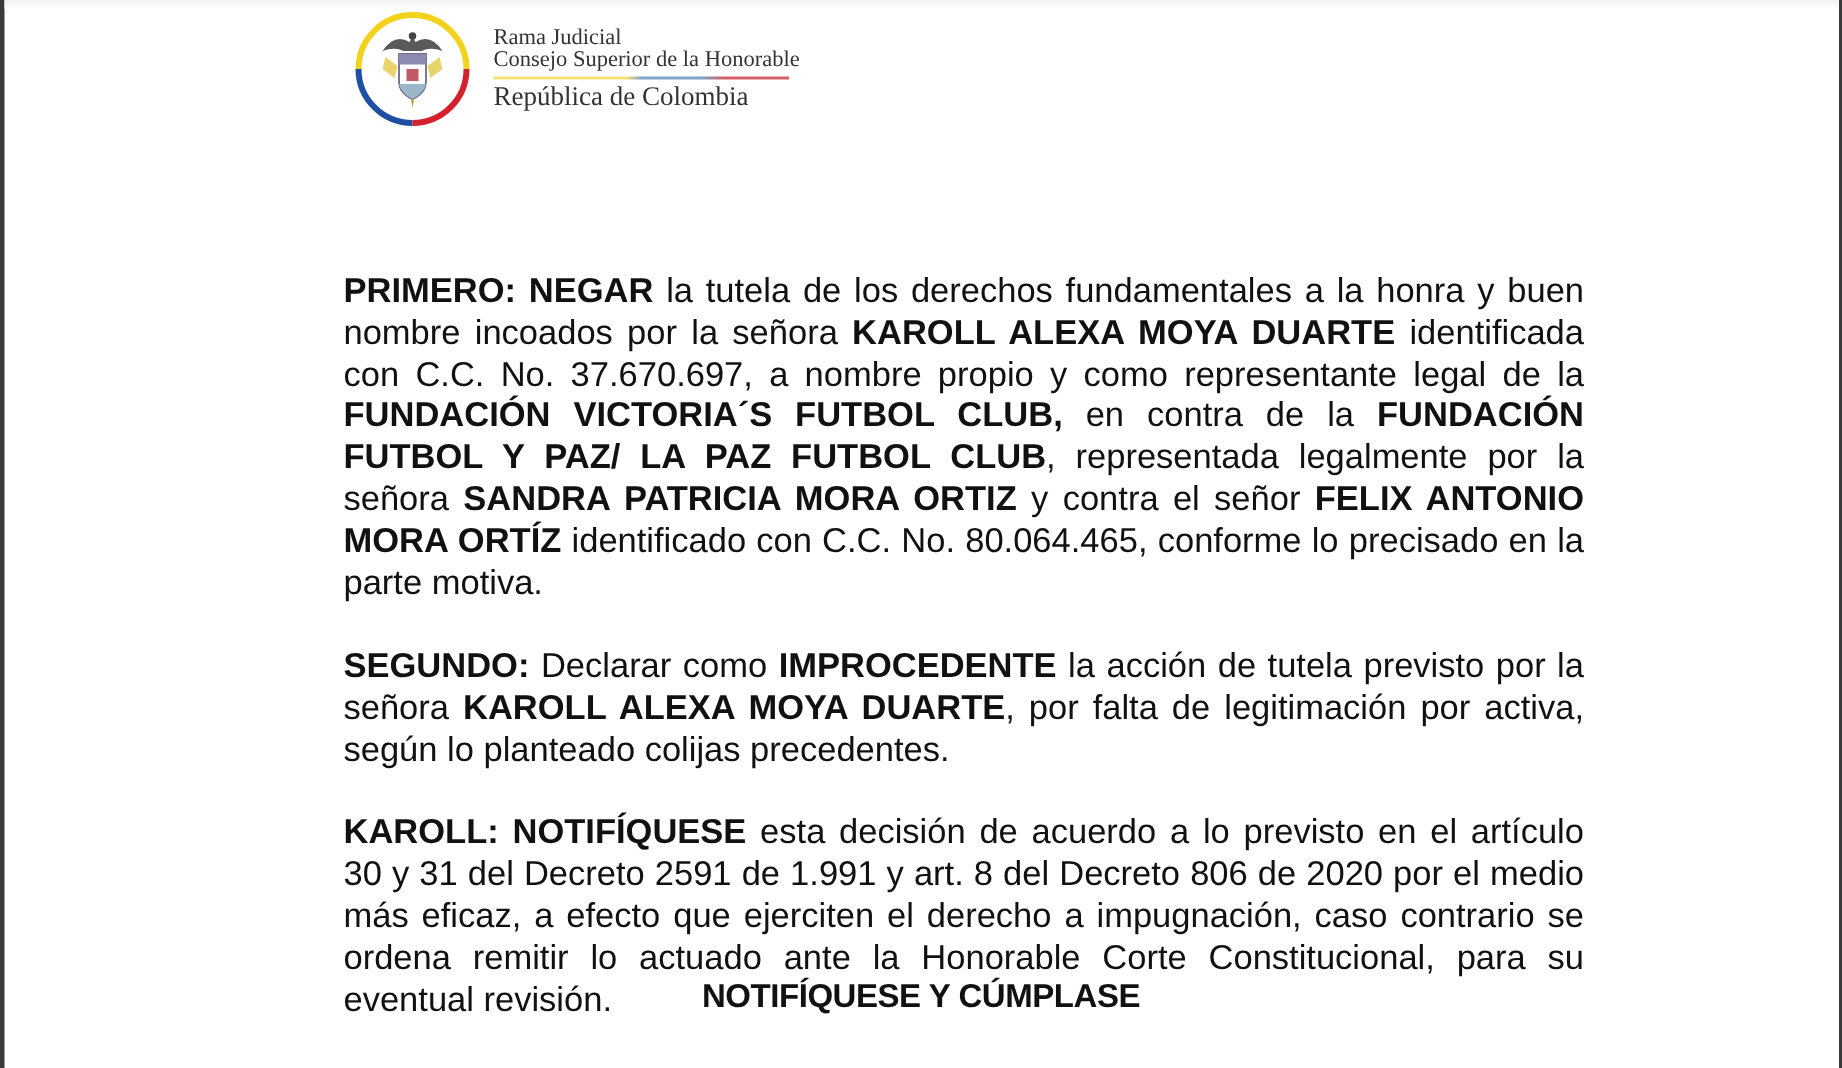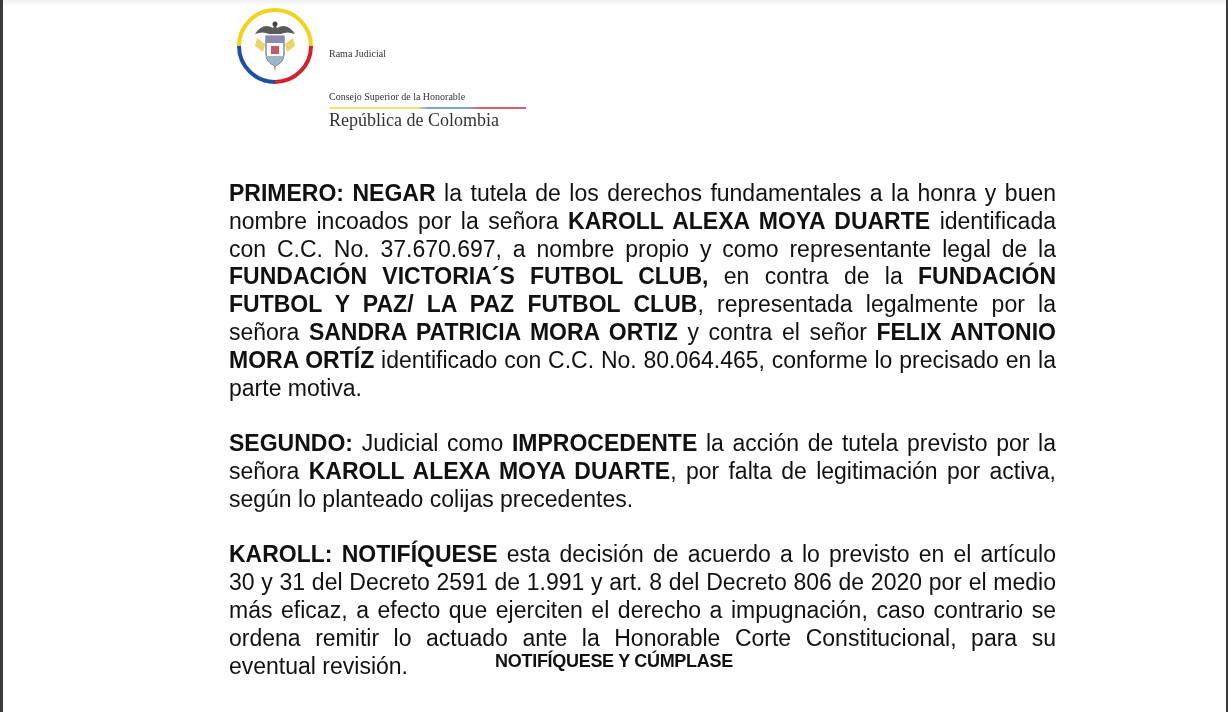--- a/index.html
+++ b/index.html
@@ -10,29 +10,29 @@
     font-family: "Liberation Sans", sans-serif;
     color: #111111;
   }
   .border-left { position: absolute; left: 0; top: 0; width: 3px; height: 712px; background: #3a3a3a; }
   .border-right { position: absolute; left: 1226px; top: 0; width: 2px; height: 712px; background: #3a3a3a; }
   .top-shade { position: absolute; left: 3px; top: 0; width: 1223px; height: 6px; background: linear-gradient(#f1f1f1, #ffffff); }
 
   .header { position: absolute; left: 233px; top: 4px; width: 300px; height: 84px; }
   .seal { position: absolute; left: 0; top: 0; width: 84px; height: 84px; }
   .org-text { position: absolute; left: 96px; top: 14px; font-family: "Liberation Serif", serif; color: #333; }
-  .org-line { font-size: 10px; line-height: 15px; white-space: nowrap; margin-top: 28px; }
+  .org-line { font-size: 15px; line-height: 15px; white-space: nowrap; }
   .org-stripe { width: 197px; height: 2px; margin: 3px 0 4px 0;
     background: linear-gradient(to right, #f3e27a 0%, #f3e27a 45%, #7fa6c9 50%, #7fa6c9 70%, #d6606a 78%, #d6606a 100%); }
   .org-country { font-size: 18px; line-height: 15px; }
 
   .content { position: absolute; left: 229px; top: 180px; width: 827px; }
   .para { font-size: 23px; line-height: 27.8px; text-align: justify; margin: 0 0 27.8px 0; }
   .para b { font-weight: bold; }
-  .closing { position: absolute; left: 0; width: 1228px; top: 651px; text-align: center; font-size: 18px; font-weight: bold; letter-spacing: -0.3px; }
+  .closing { position: absolute; left: 0; width: 1228px; top: 651px; text-align: center; font-size: 22px; font-weight: bold; letter-spacing: -0.3px; }
 </style>
 </head>
 <body>
 
 <div class="border-left"></div>
 <div class="border-right"></div>
 <div class="top-shade"></div>
 
 <div class="header">
   <svg class="seal" viewBox="0 0 84 84">
@@ -56,17 +56,17 @@
   <div class="org-text">
     <div class="org-line">Rama Judicial</div>
     <div class="org-line">Consejo Superior de la Honorable</div>
     <div class="org-stripe"></div>
     <div class="org-country">República de Colombia</div>
   </div>
 </div>
 
 <div class="content">
   <p class="para"><b>PRIMERO: NEGAR</b><span> la tutela de los derechos fundamentales a la honra y buen nombre incoados por la señora </span><b>KAROLL ALEXA MOYA DUARTE</b><span> identificada con C.C. No. 37.670.697, a nombre propio y como representante legal de la </span><b>FUNDACIÓN VICTORIA´S FUTBOL CLUB,</b><span> en contra de la </span><b>FUNDACIÓN FUTBOL Y PAZ/ LA PAZ FUTBOL CLUB</b><span>, representada legalmente por la señora </span><b>SANDRA PATRICIA MORA ORTIZ</b><span> y contra el señor </span><b>FELIX ANTONIO MORA ORTÍZ</b><span> identificado con C.C. No. 80.064.465, conforme lo precisado en la parte motiva.</span></p>
-  <p class="para"><b>SEGUNDO:</b><span> Judicial como </span><b>IMPROCEDENTE</b><span> la acción de tutela previsto por la señora </span><b>KAROLL ALEXA MOYA DUARTE</b><span>, por falta de legitimación por activa, según lo planteado colijas precedentes.</span></p>
+  <p class="para"><b>SEGUNDO:</b><span> Declarar como </span><b>IMPROCEDENTE</b><span> la acción de tutela previsto por la señora </span><b>KAROLL ALEXA MOYA DUARTE</b><span>, por falta de legitimación por activa, según lo planteado colijas precedentes.</span></p>
   <p class="para"><b>KAROLL: NOTIFÍQUESE</b><span> esta decisión de acuerdo a lo previsto en el artículo 30 y 31 del Decreto 2591 de 1.991 y art. 8 del Decreto 806 de 2020 por el medio más eficaz, a efecto que ejerciten el derecho a impugnación, caso contrario se ordena remitir lo actuado ante la Honorable Corte Constitucional, para su eventual revisión.</span></p>
 </div>
 
 <div class="closing">NOTIFÍQUESE Y CÚMPLASE</div>
 
 </body></html>

